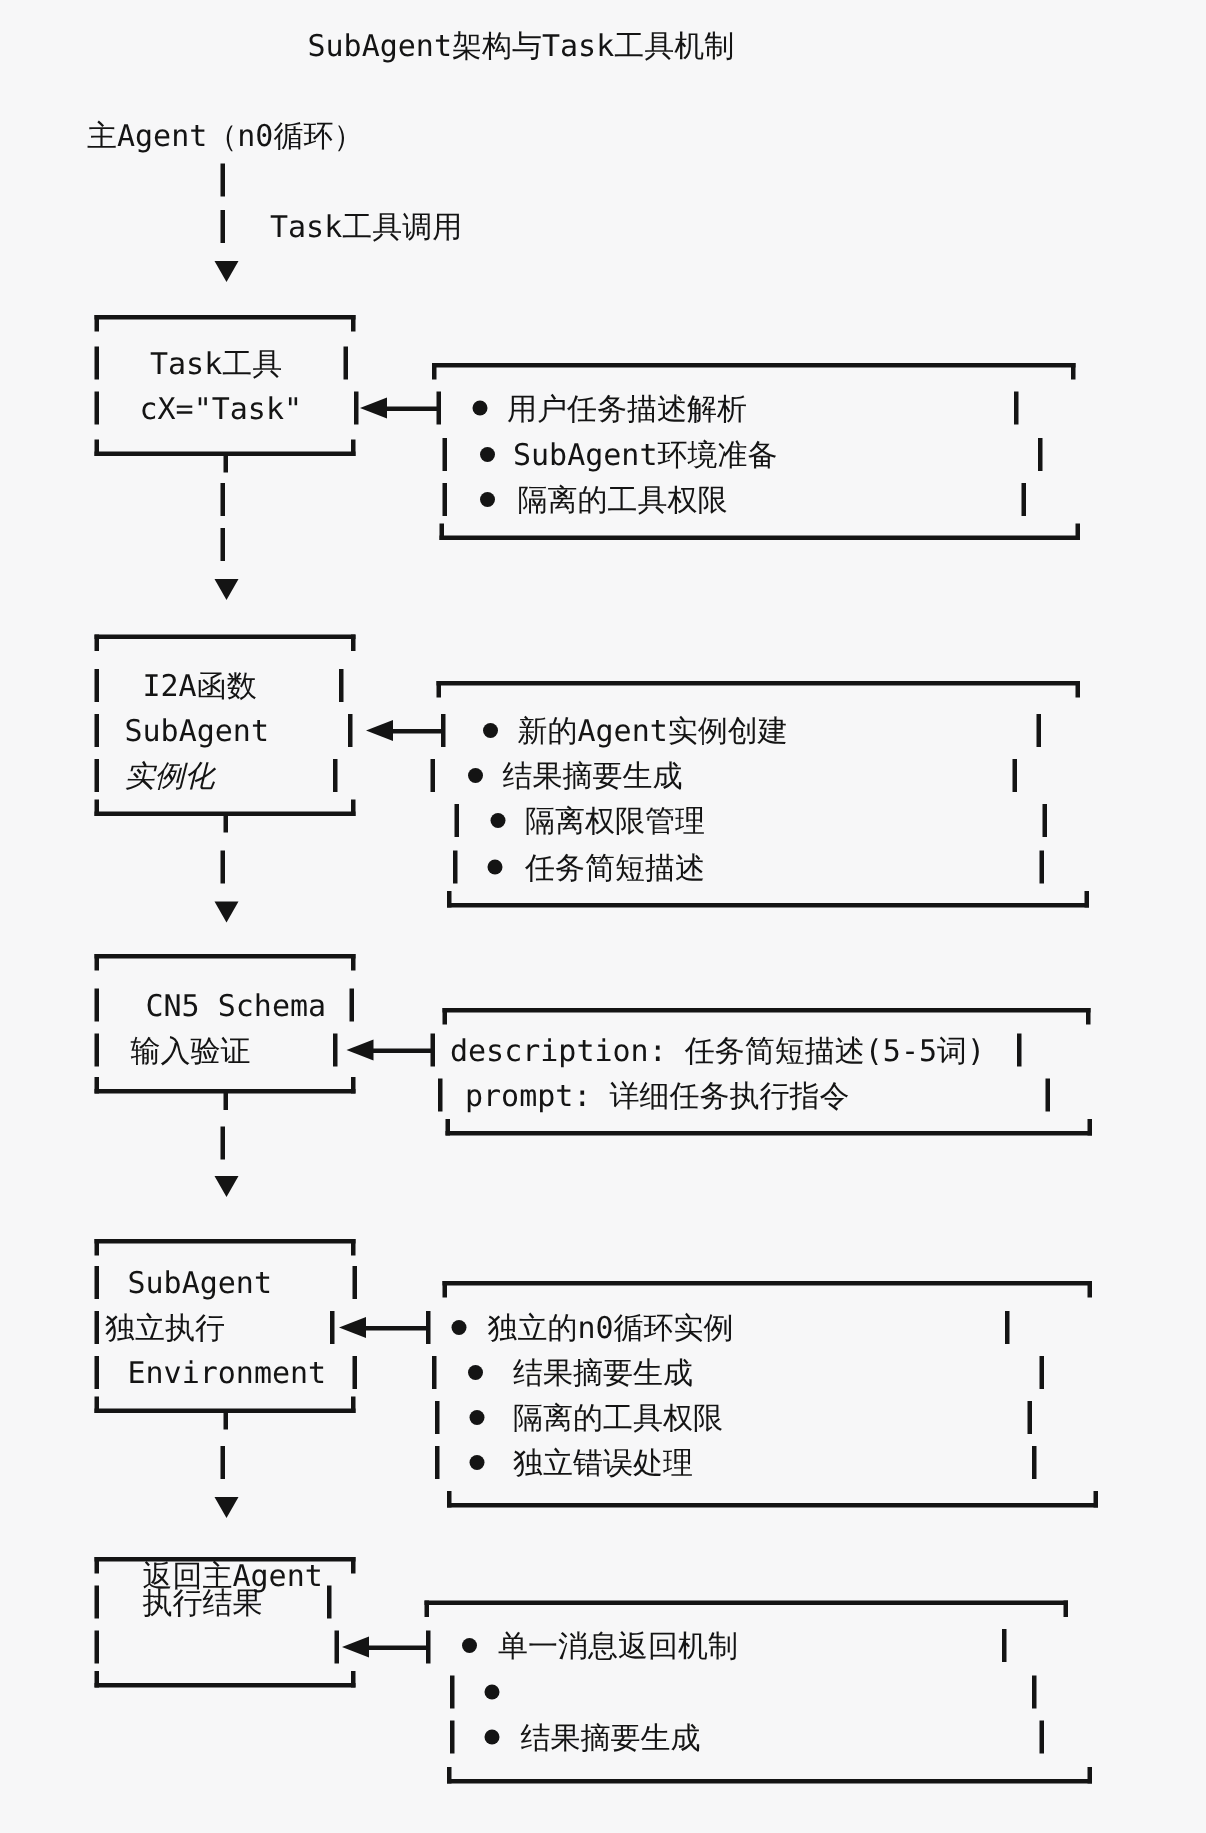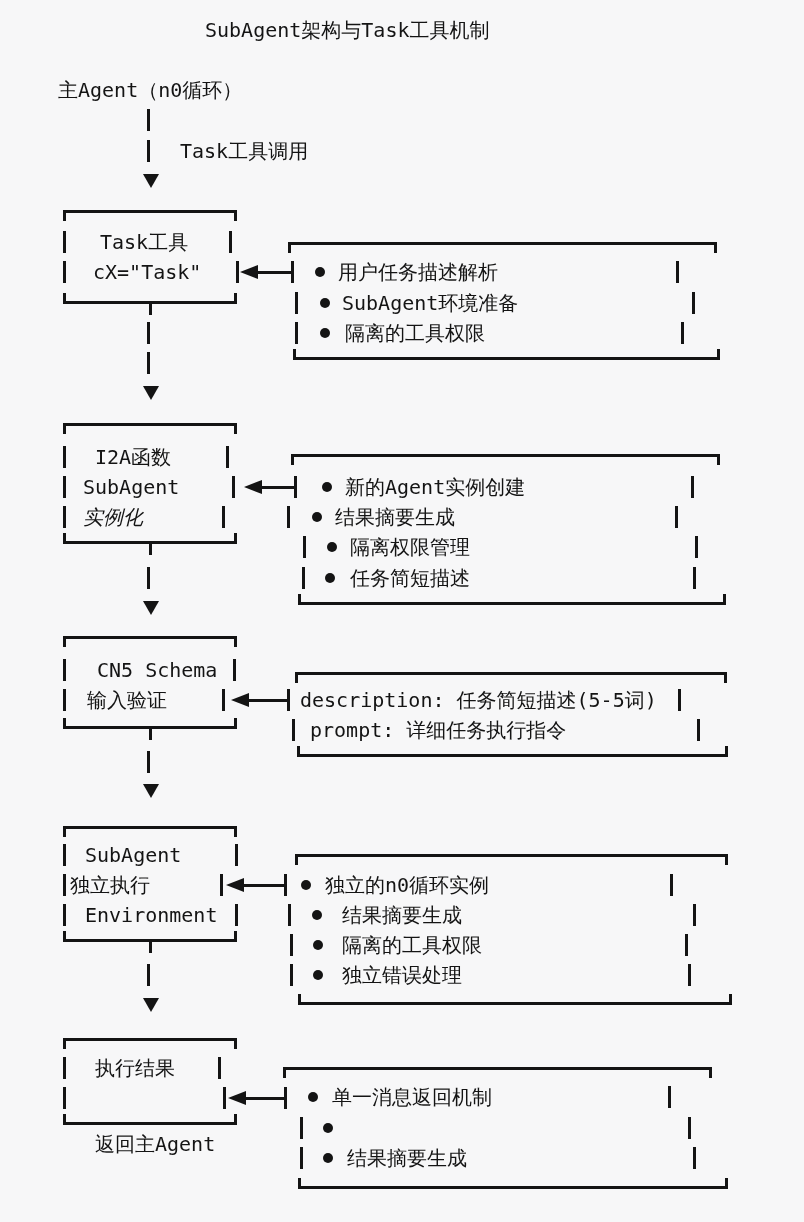--- a/index.html
+++ b/index.html
@@ -192,21 +192,21 @@
   <div class="vp" style="left:147px;top:964px;"></div>
   <div class="tri" style="left:143px;top:998px;"></div>
 
   <div class="hl" style="left:63px;top:1038px;width:174px;"></div>
   <div class="st" style="left:63px;top:1038px;"></div>
   <div class="st" style="left:234px;top:1038px;"></div>
   <div class="vp" style="left:63px;top:1057px;"></div>
   <div class="ln" style="left:95px;top:1053px;">执行结果</div>
   <div class="vp" style="left:218px;top:1057px;"></div>
   <div class="vp" style="left:63px;top:1087px;"></div>
-  <div class="ln" style="left:95px;top:1129px;text-align:center;">返回主Agent</div>
+  <div class="ln" style="left:95px;top:1035px;text-align:center;">返回主Agent</div>
   <div class="vp" style="left:223px;top:1087px;"></div>
   <div class="hl" style="left:63px;top:1122px;width:174px;"></div>
   <div class="st" style="left:63px;top:1114px;"></div>
   <div class="st" style="left:234px;top:1114px;"></div>
 
   <div class="ah" style="left:228px;top:1091px;"></div>
   <div class="al" style="left:244px;top:1097px;width:42px;"></div>
   <div class="vp" style="left:284px;top:1087px;"></div>
 
   <div class="hl" style="left:283px;top:1067px;width:429px;"></div>

